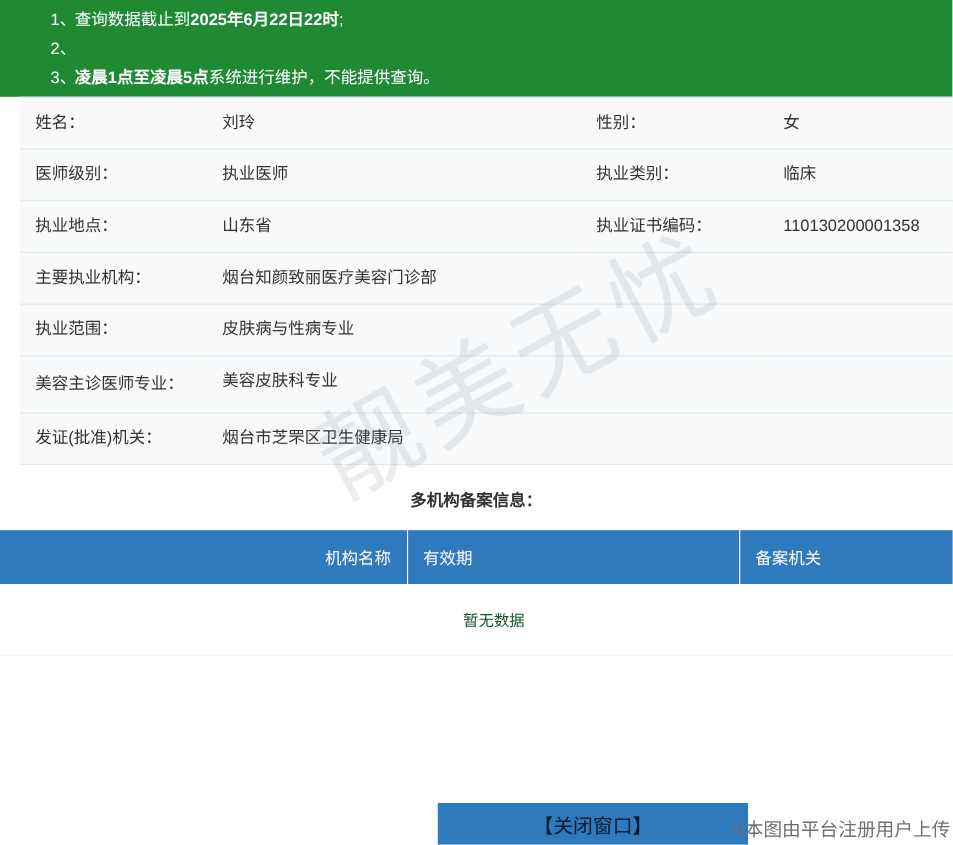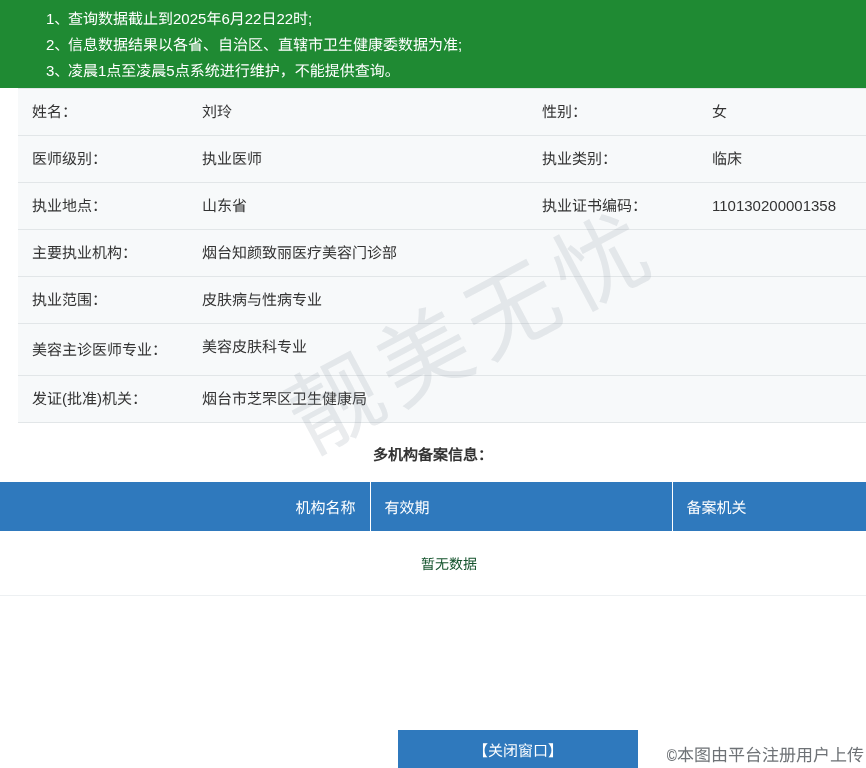--- a/index.html
+++ b/index.html
@@ -25,21 +25,21 @@
   }
   .notice-line {
     display: flex;
     align-items: baseline;
     font-size: 15px;
     line-height: 26px;
     padding-left: 46px;
     white-space: nowrap;
   }
   .notice-num { width: 22px; flex: none; }
-  .notice-text strong { font-weight: normal; }
+  .notice-text strong { font-weight: bold; }
 
   
   .info-table {
     width: 866px;
     border-collapse: collapse;
     table-layout: fixed;
     background: #f7f9fa;
     margin-left: 18px;
   }
   .info-table td {
@@ -110,25 +110,25 @@
     color: #14532d;
     font-size: 14px;
     padding: 22px 0;
     background: #ffffff;
     border-bottom: 1px solid #edf0f2;
   }
   .close-btn {
     position: absolute;
     left: 398px;
     top: 730px;
-    width: 240px;
+    width: 282px;
     height: 38px;
     background: #2f79bd;
-    color: #ffffff;
-    font-size: 15px;
+    color: #0f172a;
+    font-size: 18px;
     border: none;
     cursor: pointer;
     font-family: "Liberation Sans", sans-serif;
   }
   .copyright {
     position: absolute;
     right: 2px;
     bottom: 2px;
     font-size: 17px;
     color: #6e7276;
@@ -141,21 +141,20 @@
 
 <div id="page">
 
   <div class="notice">
     <div class="notice-line">
       <span class="notice-num">1、</span>
       <span class="notice-text"><span>查询数据截止到</span><strong>2025年6月22日22时</strong><span>;</span></span>
     </div>
     <div class="notice-line">
       <span class="notice-num">2、</span>
-      <span class="notice-text"><span>信息数据结果以各省、自治区、直辖市卫生健康委数据为准;</span><strong></strong><span></span></span>
     </div>
     <div class="notice-line">
       <span class="notice-num">3、</span>
       <span class="notice-text"><span></span><strong>凌晨1点至凌晨5点</strong><span>系统进行维护，不能提供查询。</span></span>
     </div>
   </div>
 
   <table class="info-table">
     <tbody>
       <tr>

